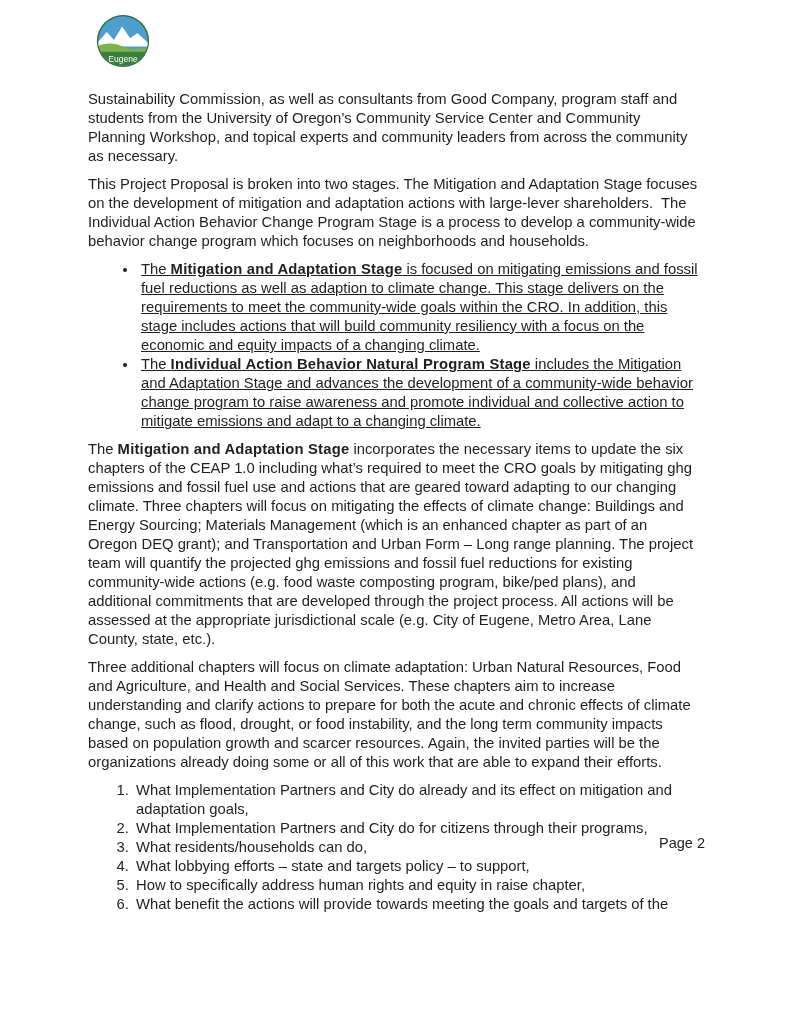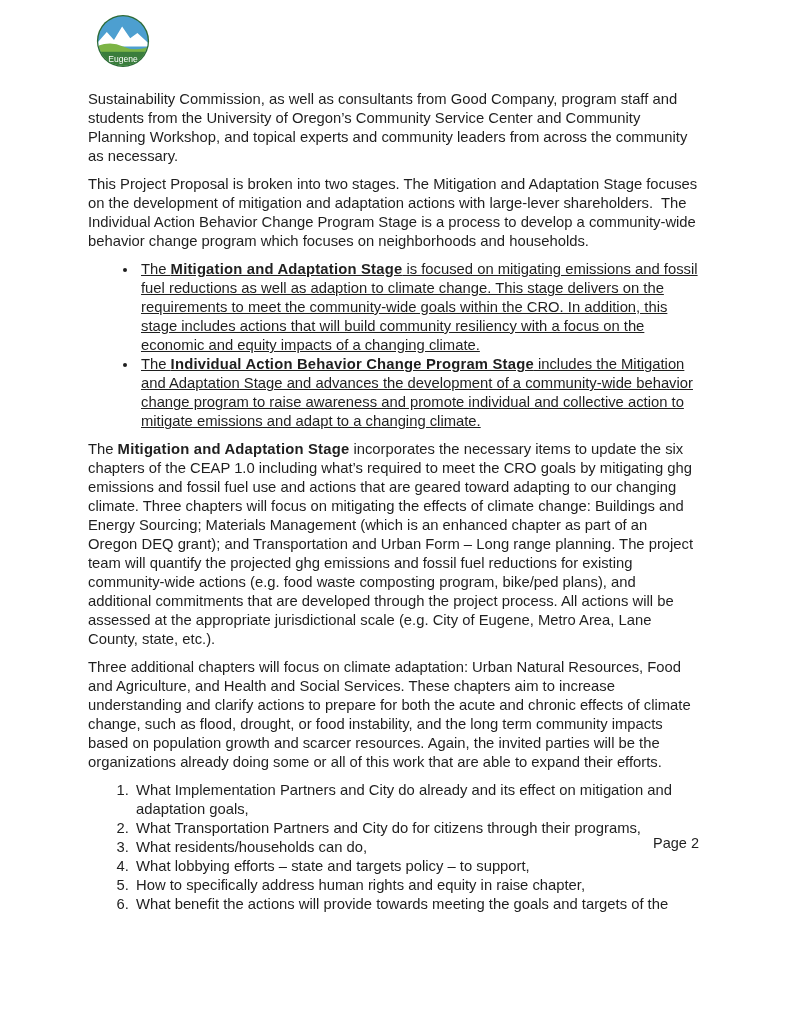--- a/index.html
+++ b/index.html
@@ -54,21 +54,21 @@
     padding-left: 3px;
   }
 
   .bold-run {
     font-weight: 700;
     letter-spacing: 0.2px;
   }
 
   .page-footer {
     position: absolute;
-    right: 101px;
+    right: 95px;
     bottom: 62px;
     font-size: 14.5px;
     color: #1f1f1f;
   }
 </style>
 </head>
 <body>
 
 <div class="doc-page">
 
@@ -91,31 +91,31 @@
   </div>
 
   <div class="content">
 
     <p>Sustainability Commission, as well as consultants from Good Company, program staff and students from the University of Oregon’s Community Service Center and Community Planning Workshop, and topical experts and community leaders from across the community as necessary.</p>
 
     <p>This Project Proposal is broken into two stages. The Mitigation and Adaptation Stage focuses on the development of mitigation and adaptation actions with large-lever shareholders.  The Individual Action Behavior Change Program Stage is a process to develop a community-wide behavior change program which focuses on neighborhoods and households.</p>
 
     <ul>
       <li><span>The </span><span class="bold-run">Mitigation and Adaptation Stage</span><span> is focused on mitigating emissions and fossil fuel reductions as well as adaption to climate change. This stage delivers on the requirements to meet the community-wide goals within the CRO.  In addition, this stage includes actions that will build community resiliency with a focus on the economic and equity impacts of a changing climate.</span></li>
-      <li><span>The </span><span class="bold-run">Individual Action Behavior Change Program Stage</span><span> includes the Mitigation and Adaptation Stage and advances the development of a community-wide behavior change program to raise awareness and promote individual and collective action to mitigate emissions and adapt to a changing climate.</span></li>
+      <li><span>The </span><span class="bold-run">Individual Action Behavior Natural Program Stage</span><span> includes the Mitigation and Adaptation Stage and advances the development of a community-wide behavior change program to raise awareness and promote individual and collective action to mitigate emissions and adapt to a changing climate.</span></li>
     </ul>
 
     <p><span>The </span><span class="bold-run">Mitigation and Adaptation Stage</span><span> incorporates the necessary items to update the six chapters of the CEAP 1.0 including what’s required to meet the CRO goals by mitigating ghg emissions and fossil fuel use and actions that are geared toward adapting to our changing climate. Three chapters will focus on mitigating the effects of climate change: Buildings and Energy Sourcing; Materials Management (which is an enhanced chapter as part of an Oregon DEQ grant); and Transportation and Urban Form – Long range planning. The project team will quantify the projected ghg emissions and fossil fuel reductions for existing community-wide actions (e.g. food waste composting program, bike/ped plans), and additional commitments that are developed through the project process. All actions will be assessed at the appropriate jurisdictional scale (e.g. City of Eugene, Metro Area, Lane County, state, etc.).</span></p>
 
     <p>Three additional chapters will focus on climate adaptation: Urban Natural Resources, Food and Agriculture, and Health and Social Services. These chapters aim to increase understanding and clarify actions to prepare for both the acute and chronic effects of climate change, such as flood, drought, or food instability, and the long term community impacts based on population growth and scarcer resources. Again, the invited parties will be the organizations already doing some or all of this work that are able to expand their efforts.</p>
 
 
     <ol>
       <li>What Implementation Partners and City do already and its effect on mitigation and adaptation goals,</li>
-      <li>What Transportation Partners and City do for citizens through their programs,</li>
+      <li>What Implementation Partners and City do for citizens through their programs,</li>
       <li>What residents/households can do,</li>
       <li>What lobbying efforts – state and targets policy – to support,</li>
       <li>How to specifically address human rights and equity in raise chapter,</li>
       <li>What benefit the actions will provide towards meeting the goals and targets of the CRO.</li>
     </ol>
 
   </div>
 
   <div class="page-footer">Page 2</div>
 

